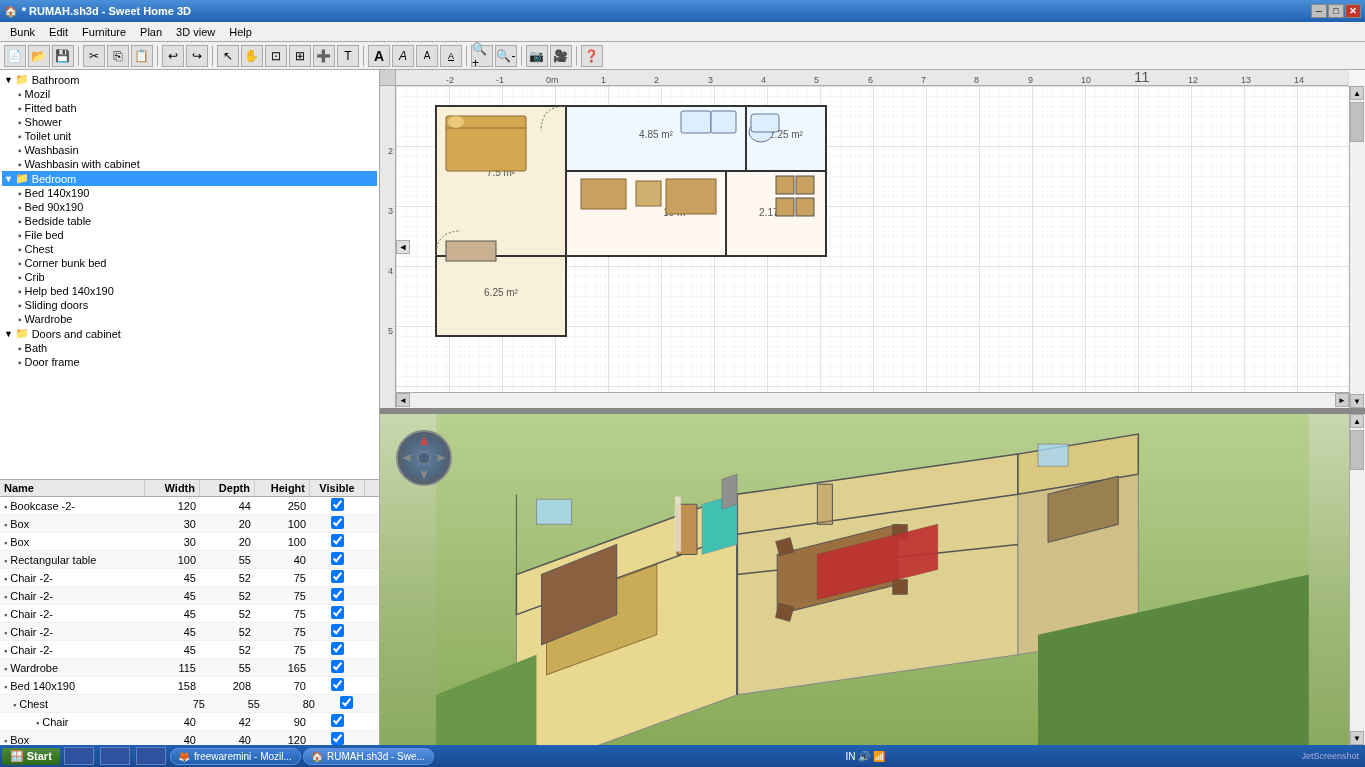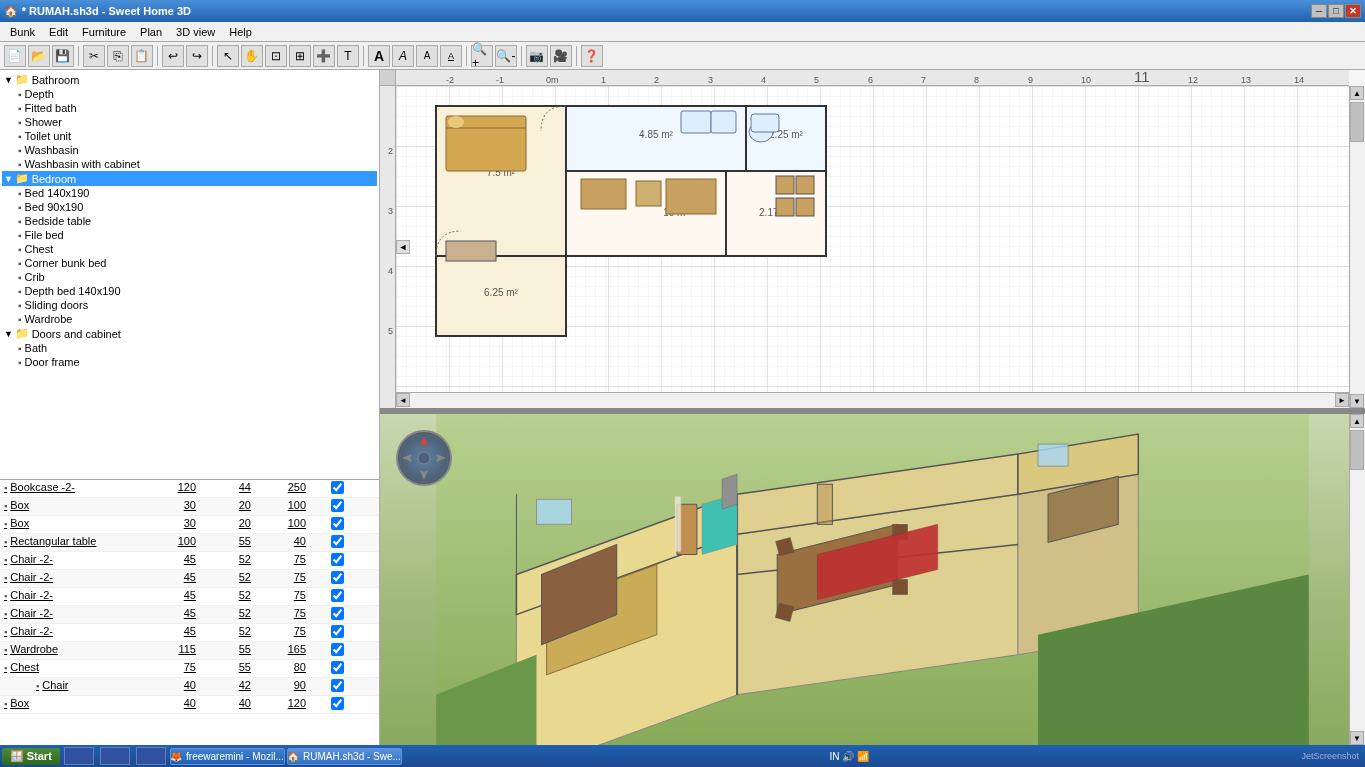--- a/index.html
+++ b/index.html
@@ -127,22 +127,21 @@
     .fl-height { width: 55px; text-align: right; }
     .fl-visible { width: 55px; text-align: center; }
 
     #furniture-list-body {
       overflow-y: auto;
       flex: 1;
     }
     .fl-row {
       display: flex;
       border-bottom: 1px solid #f0f0f0;
-      align-items: flex-start;
-      text-decoration: underline;
+      align-items: center;
     }
     .fl-row:nth-child(even) { background: #f8f8f8; }
     .fl-cell { padding: 1px 4px; overflow: hidden; white-space: nowrap; }
     .fl-cell.right { text-align: right; }
     .fl-cell.center { text-align: center; }
 
     
     #right-panel {
       flex: 1;
       display: flex;
@@ -252,25 +251,25 @@
       color: white;
       padding: 2px 8px;
       font-weight: bold;
       font-size: 11px;
       border-radius: 2px;
       cursor: pointer;
     }
     .taskbar-btn {
       background: linear-gradient(to bottom, #4080d0, #2060b0);
       color: white;
-      padding: 2px 0;
+      padding: 2px 8px;
       font-size: 10px;
       border: 1px solid #6090e0;
       cursor: pointer;
-      border-radius: 2px;
+      border-radius: 8px;
       max-width: 180px;
       overflow: hidden;
       white-space: nowrap;
     }
     .taskbar-right {
       margin-left: auto;
       color: white;
       font-size: 10px;
       padding: 2px 6px;
     }
@@ -344,21 +343,21 @@
     <div id="tree-panel">
       <div id="tree-content">
 
         <div class="tree-item">
           <span class="tree-expand">▼</span>
           <span style="color:#c06000;margin-right:3px;">📁</span>
           <span>Bathroom</span>
         </div>
         <div class="tree-item tree-indent-1">
           <span class="tree-icon">▪</span>
-          <span>Depth</span>
+          <span>Mozil</span>
         </div>
         <div class="tree-item tree-indent-1">
           <span class="tree-icon">▪</span>
           <span>Fitted bath</span>
         </div>
         <div class="tree-item tree-indent-1">
           <span class="tree-icon">▪</span>
           <span>Shower</span>
         </div>
         <div class="tree-item tree-indent-1">
@@ -402,21 +401,21 @@
         <div class="tree-item tree-indent-1">
           <span class="tree-icon">▪</span>
           <span>Corner bunk bed</span>
         </div>
         <div class="tree-item tree-indent-1">
           <span class="tree-icon">▪</span>
           <span>Crib</span>
         </div>
         <div class="tree-item tree-indent-1">
           <span class="tree-icon">▪</span>
-          <span>Depth bed 140x190</span>
+          <span>Help bed 140x190</span>
         </div>
         <div class="tree-item tree-indent-1">
           <span class="tree-icon">▪</span>
           <span>Sliding doors</span>
         </div>
         <div class="tree-item tree-indent-1">
           <span class="tree-icon">▪</span>
           <span>Wardrobe</span>
         </div>
 
@@ -430,20 +429,27 @@
           <span>Bath</span>
         </div>
         <div class="tree-item tree-indent-1">
           <span class="tree-icon">▪</span>
           <span>Door frame</span>
         </div>
       </div>
     </div>
 
     <div id="furniture-list-panel">
+      <div id="furniture-list-header">
+        <div class="fl-col fl-name">Name</div>
+        <div class="fl-col fl-width">Width</div>
+        <div class="fl-col fl-depth">Depth</div>
+        <div class="fl-col fl-height">Height</div>
+        <div class="fl-col fl-visible">Visible</div>
+      </div>
       <div id="furniture-list-body">
 
       <div class="fl-row">
         <div class="fl-cell fl-name" style="width:145px;">
           <span style="color:#555;margin-right:3px;font-size:9px;">▪</span>Bookcase -2-
         </div>
         <div class="fl-cell fl-width right" style="width:55px;">120</div>
         <div class="fl-cell fl-depth right" style="width:55px;">44</div>
         <div class="fl-cell fl-height right" style="width:55px;">250</div>
         <div class="fl-cell fl-visible center" style="width:55px;">
@@ -544,20 +550,31 @@
         </div>
         <div class="fl-cell fl-width right" style="width:55px;">115</div>
         <div class="fl-cell fl-depth right" style="width:55px;">55</div>
         <div class="fl-cell fl-height right" style="width:55px;">165</div>
         <div class="fl-cell fl-visible center" style="width:55px;">
           <input type="checkbox" checked="" style="margin: 0px;">
         </div>
       </div>
           <div class="fl-row">
         <div class="fl-cell fl-name" style="width:145px;">
+          <span style="color:#555;margin-right:3px;font-size:9px;">▪</span>Bed 140x190
+        </div>
+        <div class="fl-cell fl-width right" style="width:55px;">158</div>
+        <div class="fl-cell fl-depth right" style="width:55px;">208</div>
+        <div class="fl-cell fl-height right" style="width:55px;">70</div>
+        <div class="fl-cell fl-visible center" style="width:55px;">
+          <input type="checkbox" checked="" style="margin: 0px;">
+        </div>
+      </div>
+          <div class="fl-row">
+        <div class="fl-cell fl-name" style="width:145px;margin-left:9px;">
           <span style="color:#555;margin-right:3px;font-size:9px;">▪</span>Chest
         </div>
         <div class="fl-cell fl-width right" style="width:55px;">75</div>
         <div class="fl-cell fl-depth right" style="width:55px;">55</div>
         <div class="fl-cell fl-height right" style="width:55px;">80</div>
         <div class="fl-cell fl-visible center" style="width:55px;">
           <input type="checkbox" checked="" style="margin: 0px;">
         </div>
       </div>
           <div class="fl-row">

